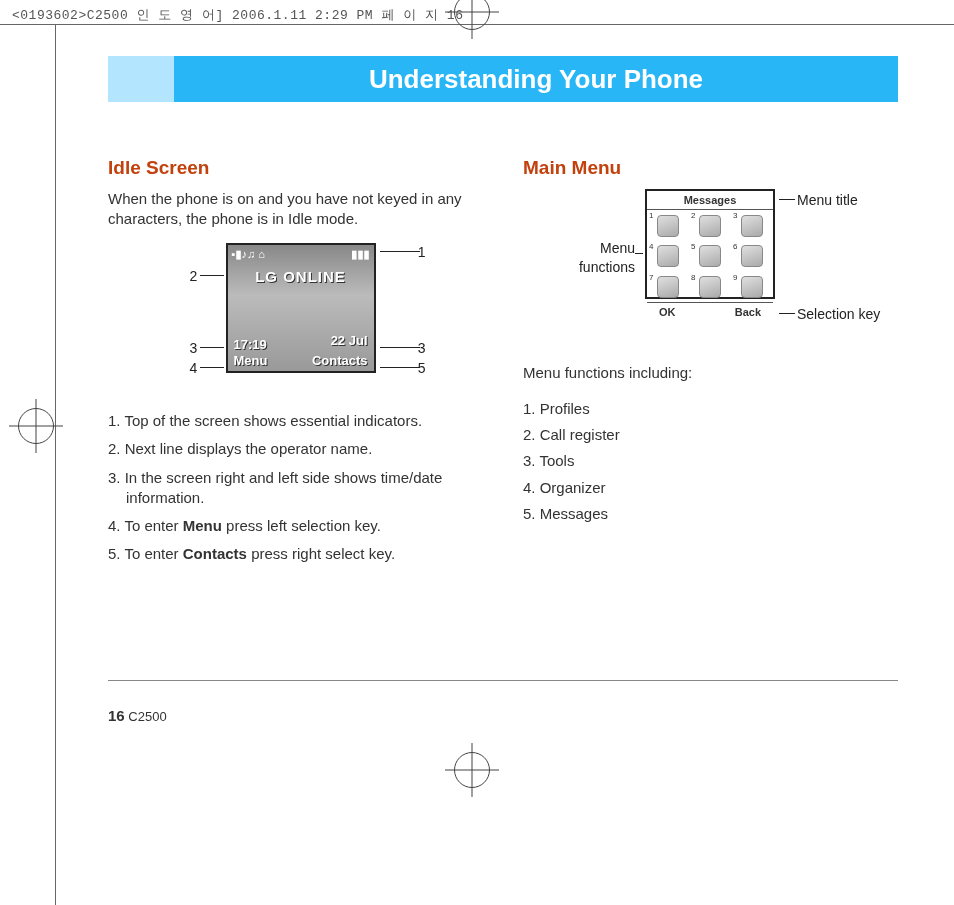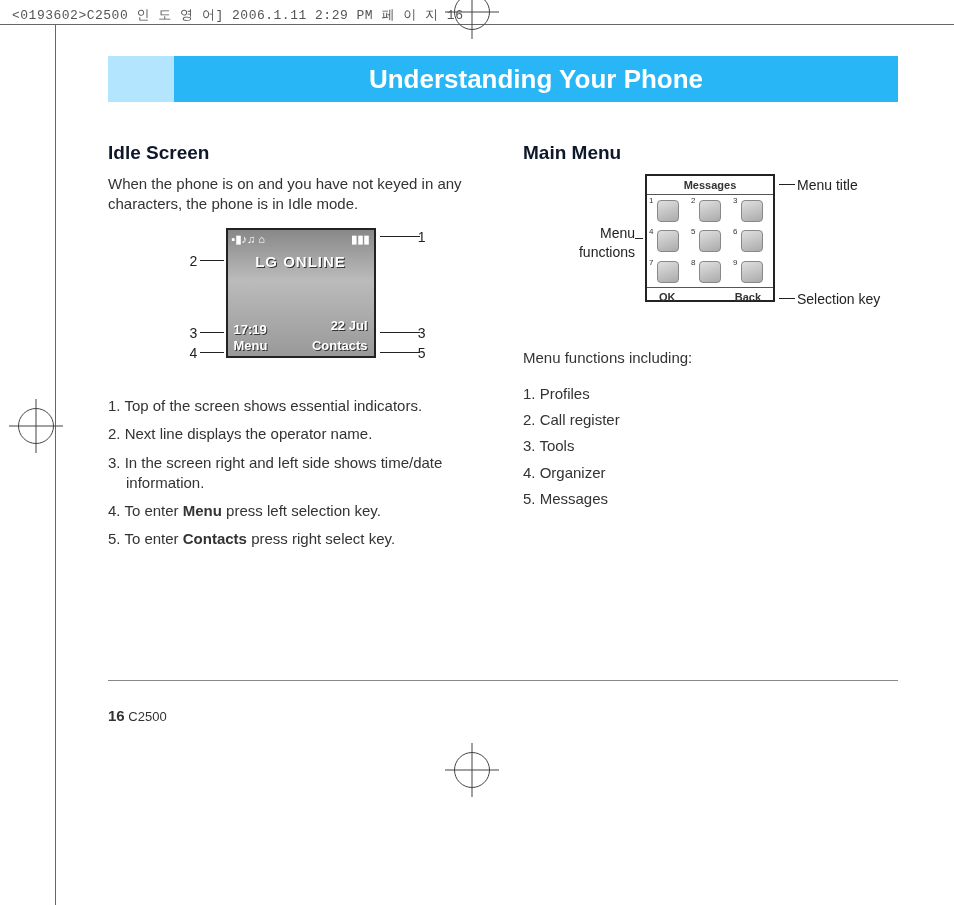--- a/index.html
+++ b/index.html
@@ -38,21 +38,21 @@
   .reg-bottom { top:752px; left:454px; }
 
   .page {
     position:absolute;
     left:108px; top:56px;
     width:790px;
   }
   .title-band {
     display:flex;
     align-items:stretch;
-    margin-bottom:38px;
+    margin-bottom:53px;
   }
   .pale-block {
     width:66px; height:46px;
     background:#b3e5ff;
   }
   .title-bar {
     flex:1;
     background:#29b6f6;
     color:#fff;
     font-size:26px;
@@ -61,21 +61,21 @@
     align-items:center;
     justify-content:center;
   }
 
   .columns {
     display:flex;
     gap:40px;
   }
   .col { flex:1; font-size:15px; line-height:1.35; }
   .section-h {
-    color:#0f172a;
+    color:#c2410c;
     font-weight:bold;
     font-size:19px;
     margin-bottom:8px;
   }
   .para { margin-bottom:14px; }
   .numlist { list-style:none; margin-top:8px; }
   .numlist li { margin-bottom:8px; padding-left:18px; text-indent:-18px; }
 
   
   .idle-diagram {
@@ -106,21 +106,21 @@
 
   
   .menu-diagram {
     position:relative;
     width:360px; height:150px;
     margin:6px 0 24px 12px;
   }
   .menu-phone {
     position:absolute;
     left:110px; top:0;
-    width:130px; height:128px;
+    width:130px; height:110px;
     border:2px solid #222;
     background:#fff;
     font-size:11px;
   }
   .menu-title-row { background:#fff; text-align:center; font-weight:bold; padding:2px 0; border-bottom:1px solid #555;}
   .icon-grid {
     display:grid;
     grid-template-columns:repeat(3,1fr);
     grid-template-rows:repeat(3,1fr);
     height:92px;

